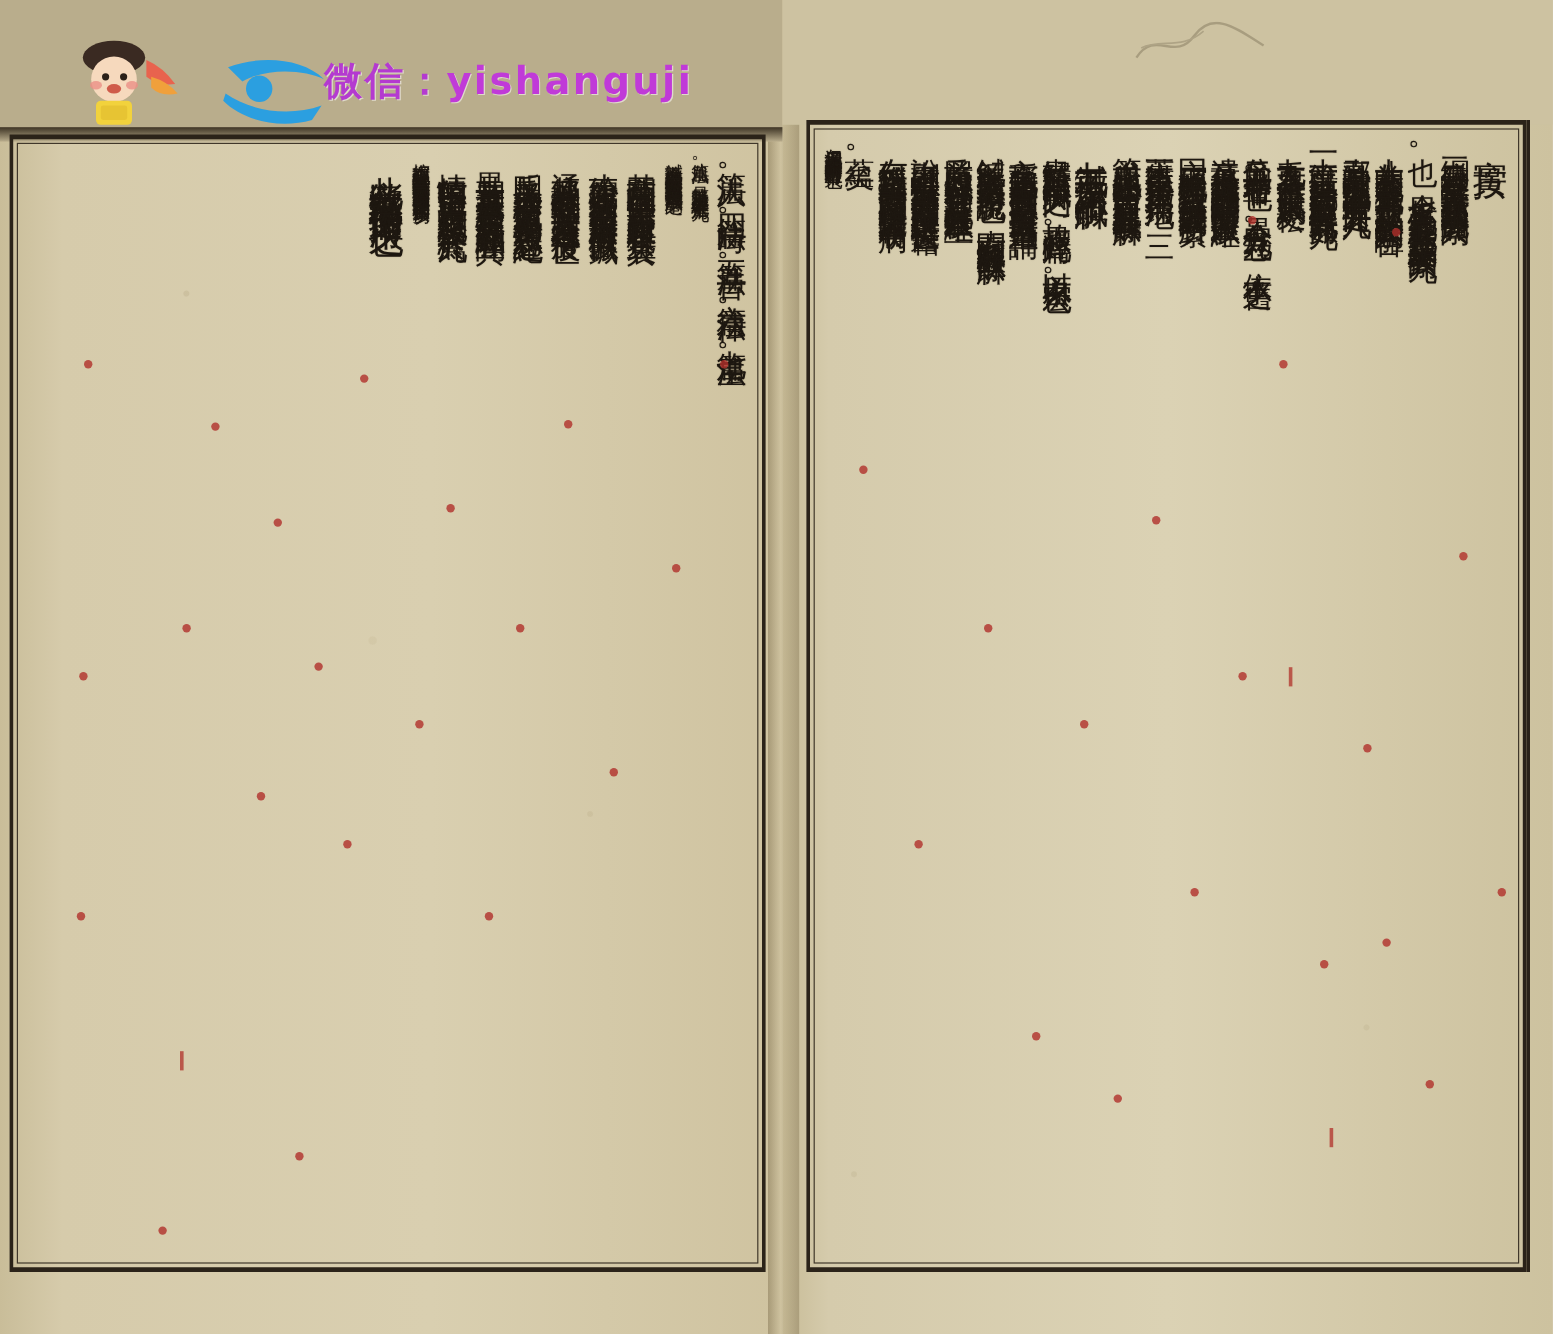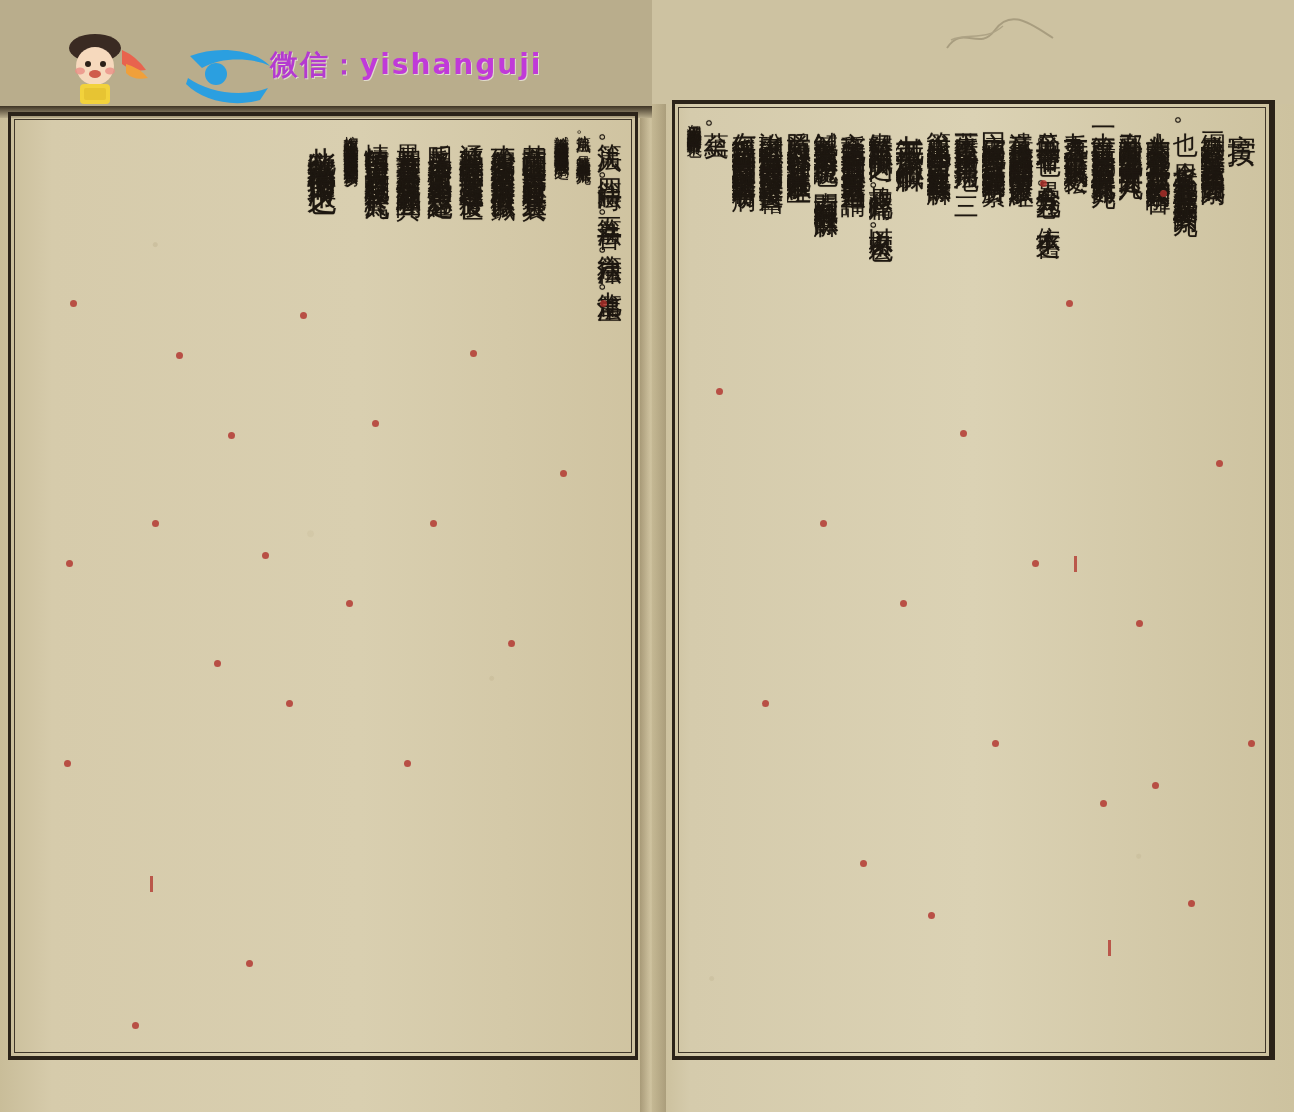--- a/index.html
+++ b/index.html
@@ -162,21 +162,21 @@
     position: absolute;
     left: 270px;
     top: 40px;
     color: #b43ad0;
     font-weight: bold;
     font-family: "DejaVu Sans", "Liberation Sans", sans-serif;
     text-shadow: 1px 1px 0 rgba(255,255,255,.55);
     white-space: nowrap;
   }
   .wm-line1 { font-size: 34px; letter-spacing: 2px; }
-  .wm-line2 { font-size: 28px; letter-spacing: 2px; margin-top: 6px; }
+  .wm-line2 { font-size: 32px; letter-spacing: 2px; margin-top: 6px; }
   .wm .site { color: #c03ad8; }
 
   .wm-swoosh {
     position: absolute;
     left: 182px;
     top: 44px;
     width: 96px;
     height: 64px;
   }
 

